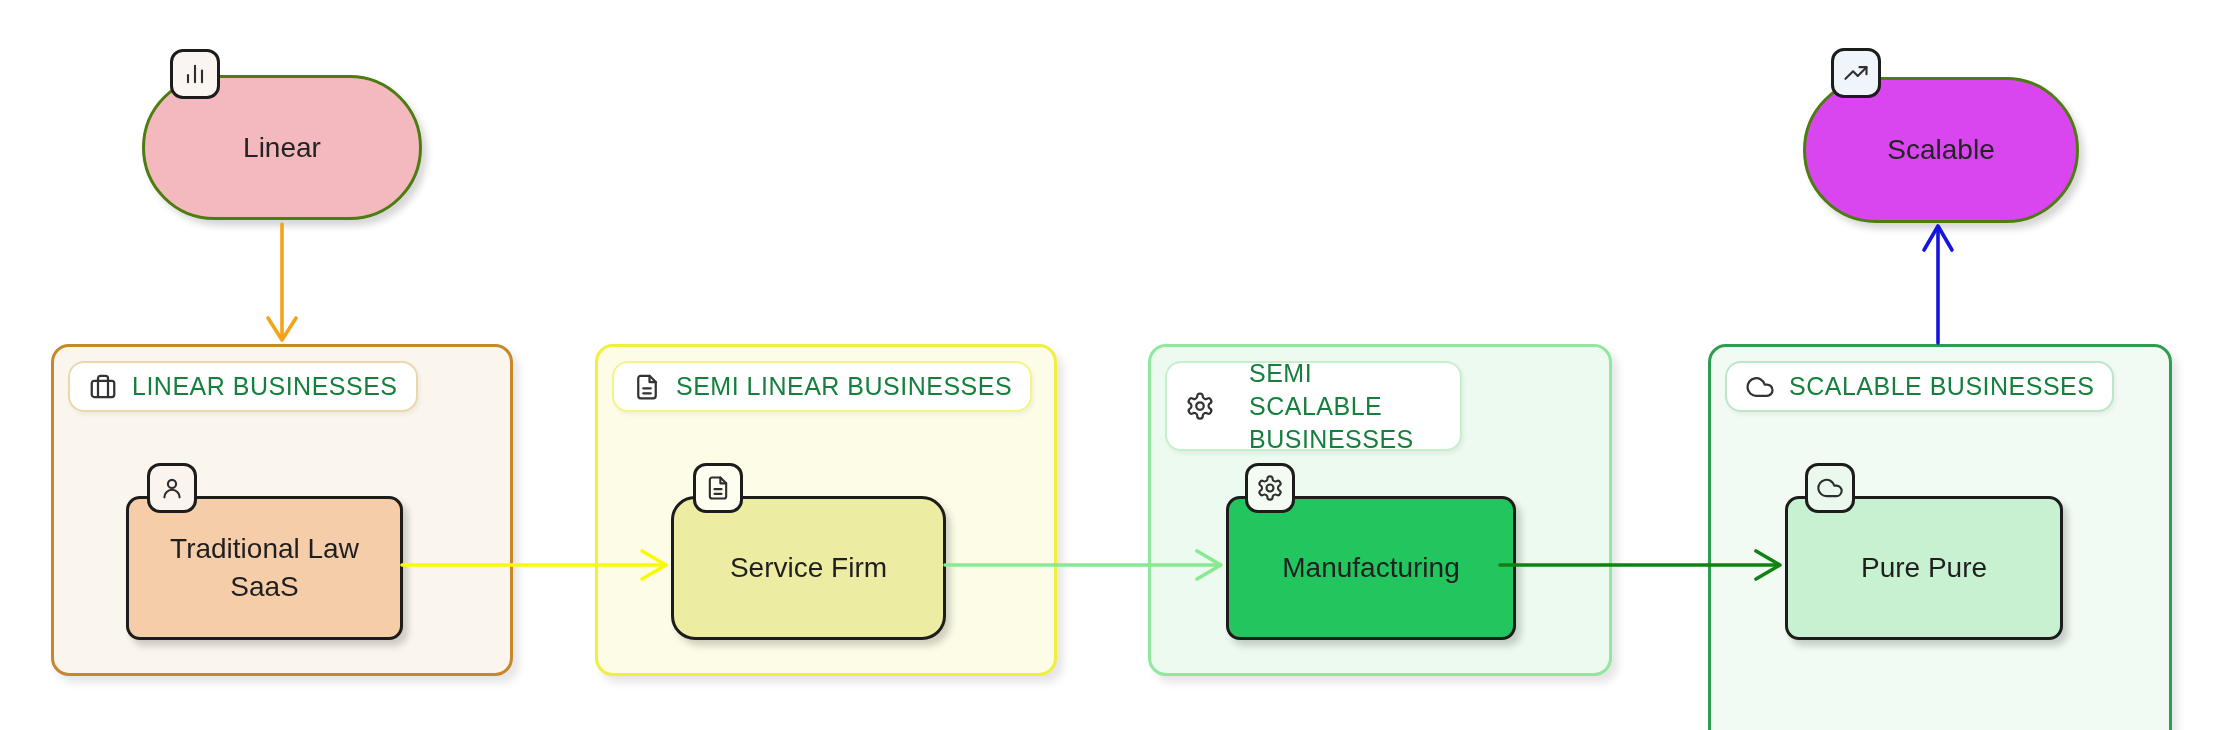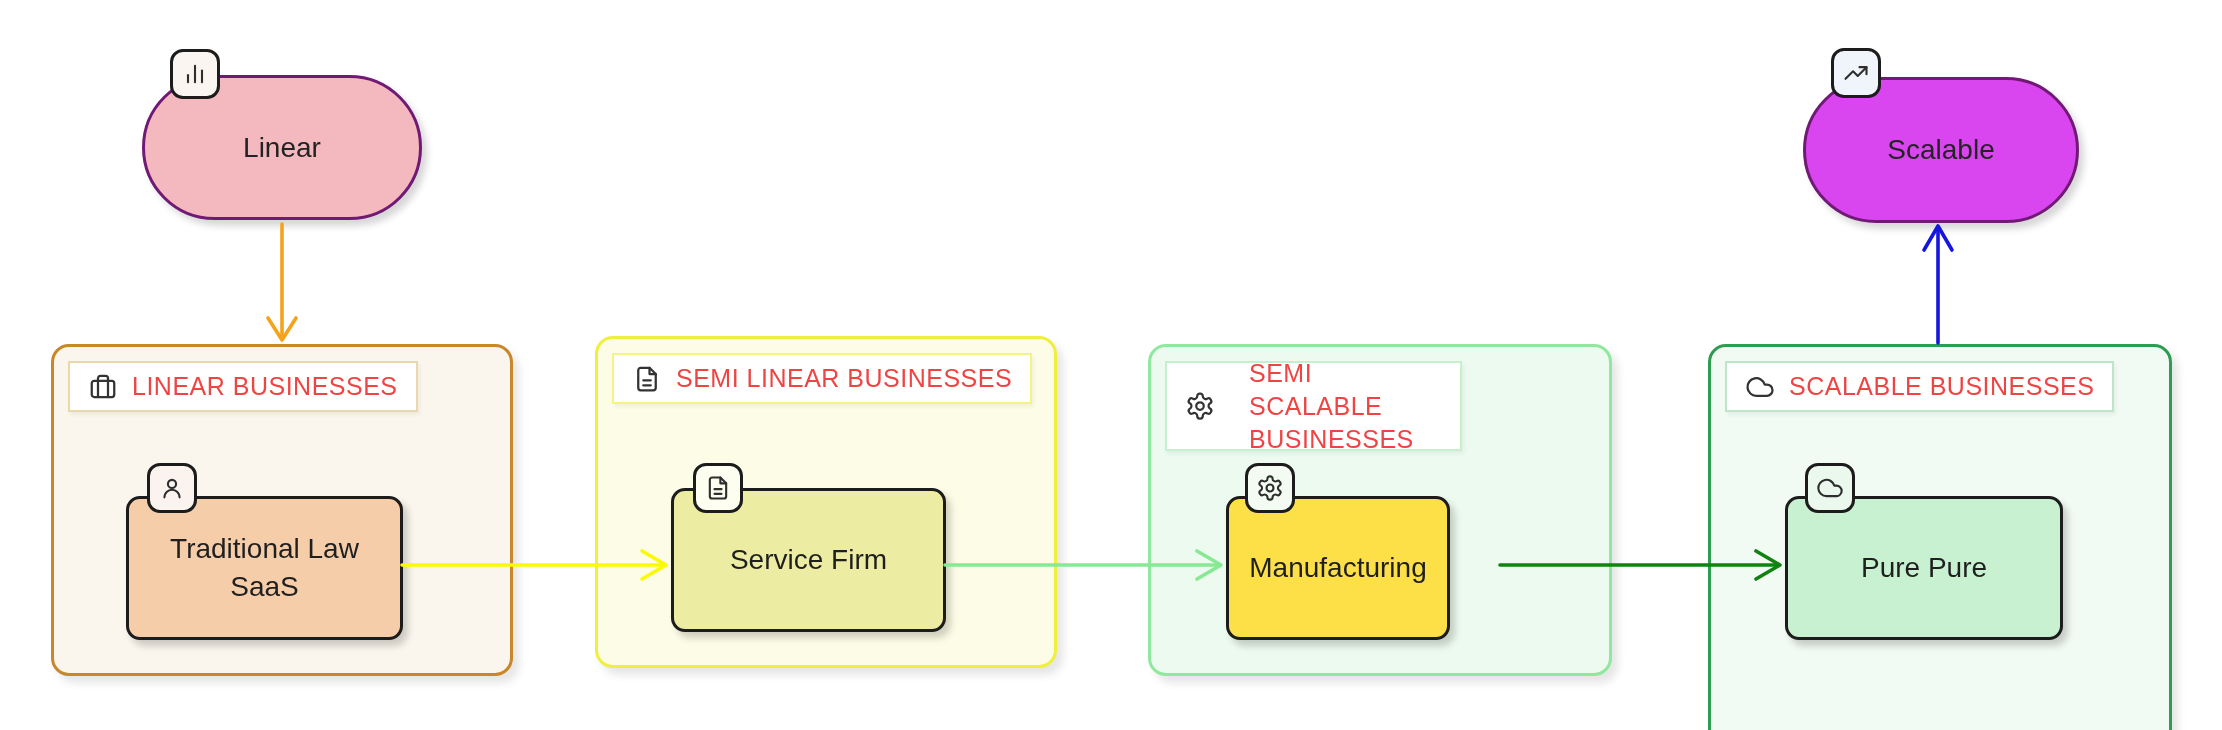--- a/index.html
+++ b/index.html
@@ -21,21 +21,21 @@
   .edges-svg line, .edges-svg polyline {
     fill: none;
     stroke-width: 3.6;
     stroke-linecap: round;
     stroke-linejoin: round;
   }
 
   
   .pill {
     position: absolute;
-    border: 3px solid #701a75;
+    border: 3px solid #4d7c0f;
     border-radius: 73px;
     display: flex; align-items: center; justify-content: center;
     font-size: 28px; color: #232323;
     box-shadow: 5px 6px 7px rgba(0,0,0,0.16);
     z-index: 10;
   }
   .pill-linear   { left: 142px; top: 75px;  width: 280px; height: 145px; background: #f4b9bf; }
   .pill-scalable { left: 1803px; top: 77px; width: 276px; height: 146px; background: #d946ef; }
 
   
@@ -57,35 +57,35 @@
 
   
   .group {
     position: absolute;
     border-radius: 18px;
     border: 3px solid;
     box-shadow: 6px 7px 9px rgba(0,0,0,0.10);
     z-index: 5;
   }
   .group-1 { left: 51px;   top: 344px; width: 462px; height: 332px; border-color: #c8872b; background: #faf6ed; }
-  .group-2 { left: 595px;  top: 336px; width: 462px; height: 332px; border-color: #efef3e; background: #fdfde7; }
+  .group-2 { left: 595px;  top: 344px; width: 462px; height: 332px; border-color: #efef3e; background: #fdfde7; }
   .group-3 { left: 1148px; top: 344px; width: 464px; height: 332px; border-color: #8fe89e; background: #edfaef; }
   .group-4 { left: 1708px; top: 344px; width: 464px; height: 429px; border-color: #2d9e50; background: #f1faf3; }
 
   
   .group-label {
     position: absolute;
     left: 14px; top: 14px;
     background: #ffffff;
     border: 2px solid;
-    border-radius: 0;
+    border-radius: 16px;
     display: flex; align-items: center; gap: 14px;
     padding: 0 18px;
     height: 51px;
-    font-size: 25px; color: #ef4444;
+    font-size: 25px; color: #15803d;
     letter-spacing: 0.5px;
     white-space: nowrap;
     box-shadow: 2px 3px 4px rgba(0,0,0,0.05);
   }
   .group-label svg { width: 30px; height: 30px; stroke: #333333; fill: none; stroke-width: 1.8; stroke-linecap: round; stroke-linejoin: round; flex: 0 0 auto; }
   .group-1 .group-label { border-color: #e9d8ab; }
   .group-2 .group-label { border-color: #f4f485; }
   .group-3 .group-label { border-color: #c4f0cd; height: 90px; white-space: normal; width: 297px; font-size: 25px; line-height: 33px; gap: 34px; }
   .group-4 .group-label { border-color: #bde6c9; }
 
@@ -97,22 +97,22 @@
     border: 3px solid #1c1c1c;
     border-radius: 14px;
     display: flex; align-items: center; justify-content: center;
     text-align: center;
     font-size: 28px; line-height: 38px; color: #1f1f1f;
     padding: 0 16px;
     box-shadow: 5px 6px 7px rgba(0,0,0,0.18);
     z-index: 10;
   }
   .node-tlf  { left: 72px;  width: 277px; background: #f6cda9; }
-  .node-sf   { left: 73px;  width: 275px; background: #edeca3; }
-  .node-mfg  { left: 75px;  width: 224px; background: #fde047; }
+  .node-sf   { left: 73px;  width: 275px; background: #edeca3; border-radius: 24px; }
+  .node-mfg  { left: 75px;  width: 290px; background: #22c55e; }
   .node-saas { left: 74px;  width: 278px; background: #c7f1d1; }
 </style>
 </head>
 <body>
 
 <div class="canvas">
 
   <svg class="edges-svg" viewBox="0 0 2222 730">
     <g>
       <line x1="282" y1="224" x2="282" y2="338" stroke="#F5A31B"></line>

